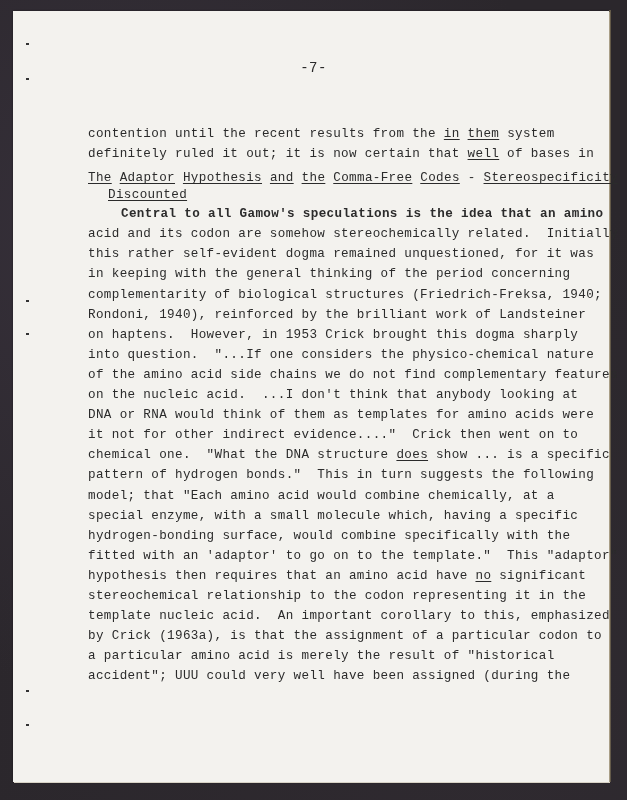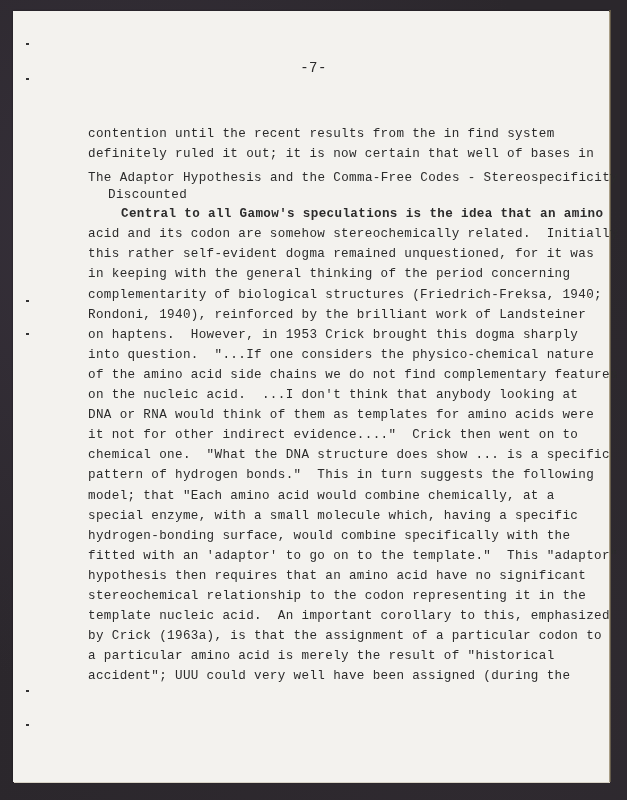--- a/index.html
+++ b/index.html
@@ -32,21 +32,21 @@
     position: absolute; left: 0; top: 60px; width: 627px; text-align: center;
     font-size: 14px; color: #2a2a2a; letter-spacing: 0.5px;
   }
   .body-text {
     position: absolute; left: 88px; top: 124px; width: 480px;
     color: #2b2b2b; font-size: 12.6px; letter-spacing: 0.35px;
   }
   .line {
     height: 20.1px; line-height: 20.1px; white-space: pre;
   }
-  .u { text-underline-offset: 2px; }
+  .u { text-decoration: underline; text-underline-offset: 2px; }
   .gap { height: 6px; }
   .heading-line { height: 17px; line-height: 17px; white-space: pre; }
   .indent-hang { padding-left: 20px; }
   .indent-para { padding-left: 33px; font-weight: bold; }
 </style>
 </head>
 <body>
 
 <div class="backdrop"></div>
 <div class="paper"></div>
@@ -56,21 +56,21 @@
 <div class="mark" style="left:26px; top:78px;"></div>
 <div class="mark" style="left:26px; top:300px;"></div>
 <div class="mark" style="left:26px; top:333px;"></div>
 <div class="mark" style="left:26px; top:690px;"></div>
 <div class="mark" style="left:26px; top:724px;"></div>
 
 <div class="page-number">-7-</div>
 
 <div class="body-text">
   <div id="continuation">
-      <div class="line"><span>contention until the recent results from the </span><span class="u">in</span><span> </span><span class="u">find</span><span> system</span></div>
+      <div class="line"><span>contention until the recent results from the </span><span class="u">in</span><span> </span><span class="u">them</span><span> system</span></div>
       <div class="line"><span>definitely ruled it out; it is now certain that </span><span class="u">well</span><span> of bases in</span></div>
     </div>
   <div class="gap"></div>
   <div>
     <div class="heading-line" id="heading1"><span class="u">The</span><span> </span><span class="u">Adaptor</span><span> </span><span class="u">Hypothesis</span><span> </span><span class="u">and</span><span> </span><span class="u">the</span><span> </span><span class="u">Comma-Free</span><span> </span><span class="u">Codes</span><span> - </span><span class="u">Stereospecificity</span></div>
     <div class="heading-line indent-hang" id="heading2"><span class="u">Discounted</span></div>
   </div>
   <div id="paragraph">
       <div class="line indent-para"><span>Central to all Gamow's speculations is the idea that an amino</span></div>
       <div class="line"><span>acid and its codon are somehow stereochemically related.  Initially</span></div>

